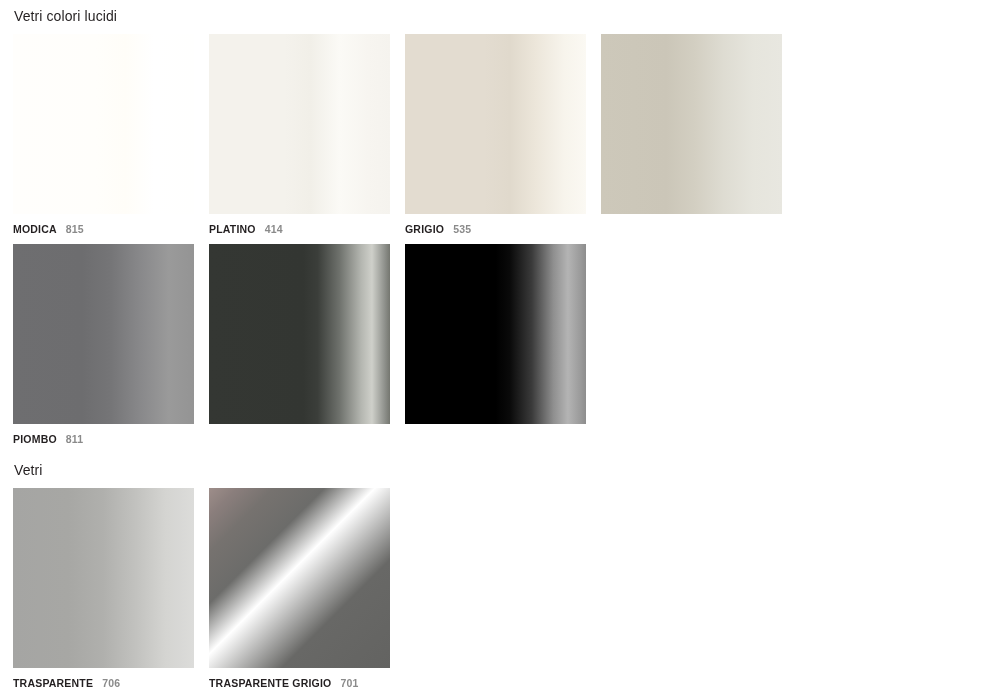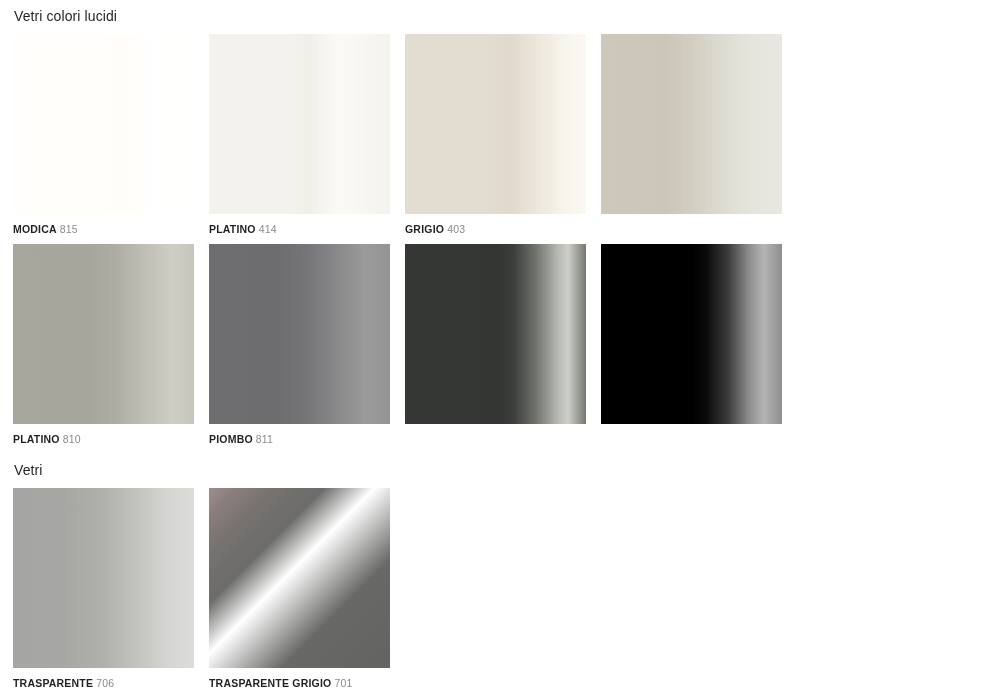--- a/index.html
+++ b/index.html
@@ -60,23 +60,23 @@
     white-space: nowrap;
     letter-spacing: 0.2px;
   }
 
   .swatch-label .nm {
     font-weight: bold;
     color: #231f20;
   }
 
   .swatch-label .no {
-    font-weight: normal;
+    font-weight: bold;
     color: #8a8a8a;
-    margin-left: 3px;
+    margin-left: 9px;
   }
 
   
   .pad-top-8  { padding-top: 8px; }
 </style>
 </head>
 <body>
 
 <div class="page">
 
@@ -96,39 +96,33 @@
       <div class="swatch-cell">
         <div class="swatch-chip" style="background: linear-gradient(90deg, rgb(244, 242, 236) 0%, rgb(244, 242, 236) 42%, rgb(241, 239, 232) 56%, rgb(251, 250, 246) 72%, rgb(247, 245, 240) 88%, rgb(245, 243, 238) 100%);"></div>
         <div class="swatch-label">
           <span class="nm">PLATINO</span><span class="no">414</span>
         </div>
       </div>
 
       <div class="swatch-cell">
         <div class="swatch-chip" style="background: linear-gradient(90deg, rgb(227, 220, 208) 0%, rgb(227, 220, 208) 44%, rgb(224, 217, 204) 58%, rgb(236, 230, 218) 72%, rgb(247, 244, 236) 88%, rgb(251, 249, 243) 100%);"></div>
         <div class="swatch-label">
-          <span class="nm">GRIGIO</span><span class="no">403</span>
+          <span class="nm">GRIGIO</span><span class="no">535</span>
         </div>
       </div>
 
       <div class="swatch-cell">
         <div class="swatch-chip" style="background: linear-gradient(90deg, rgb(205, 200, 186) 0%, rgb(203, 198, 184) 36%, rgb(211, 207, 194) 52%, rgb(222, 220, 210) 68%, rgb(230, 229, 221) 84%, rgb(232, 231, 224) 100%);"></div>
       </div>
 
 
     </div>
 
     <div class="swatch-row">
 
-      <div class="swatch-cell">
-        <div class="swatch-chip" style="background: linear-gradient(90deg, rgb(167, 167, 157) 0%, rgb(166, 166, 156) 40%, rgb(173, 172, 162) 56%, rgb(191, 190, 180) 72%, rgb(207, 206, 196) 88%, rgb(199, 198, 188) 100%);"></div>
-        <div class="swatch-label">
-          <span class="nm">PLATINO</span><span class="no">810</span>
-        </div>
-      </div>
 
       <div class="swatch-cell">
         <div class="swatch-chip" style="background: linear-gradient(90deg, rgb(110, 110, 112) 0%, rgb(109, 109, 111) 38%, rgb(117, 117, 119) 54%, rgb(136, 136, 138) 70%, rgb(154, 154, 154) 86%, rgb(148, 148, 148) 100%);"></div>
         <div class="swatch-label">
           <span class="nm">PIOMBO</span><span class="no">811</span>
         </div>
       </div>
 
       <div class="swatch-cell">
         <div class="swatch-chip" style="background: linear-gradient(90deg, rgb(52, 55, 51) 0%, rgb(51, 54, 50) 52%, rgb(59, 62, 58) 60%, rgb(110, 113, 108) 72%, rgb(180, 182, 176) 84%, rgb(207, 208, 202) 90%, rgb(143, 145, 140) 97%, rgb(116, 118, 111) 100%);"></div>

